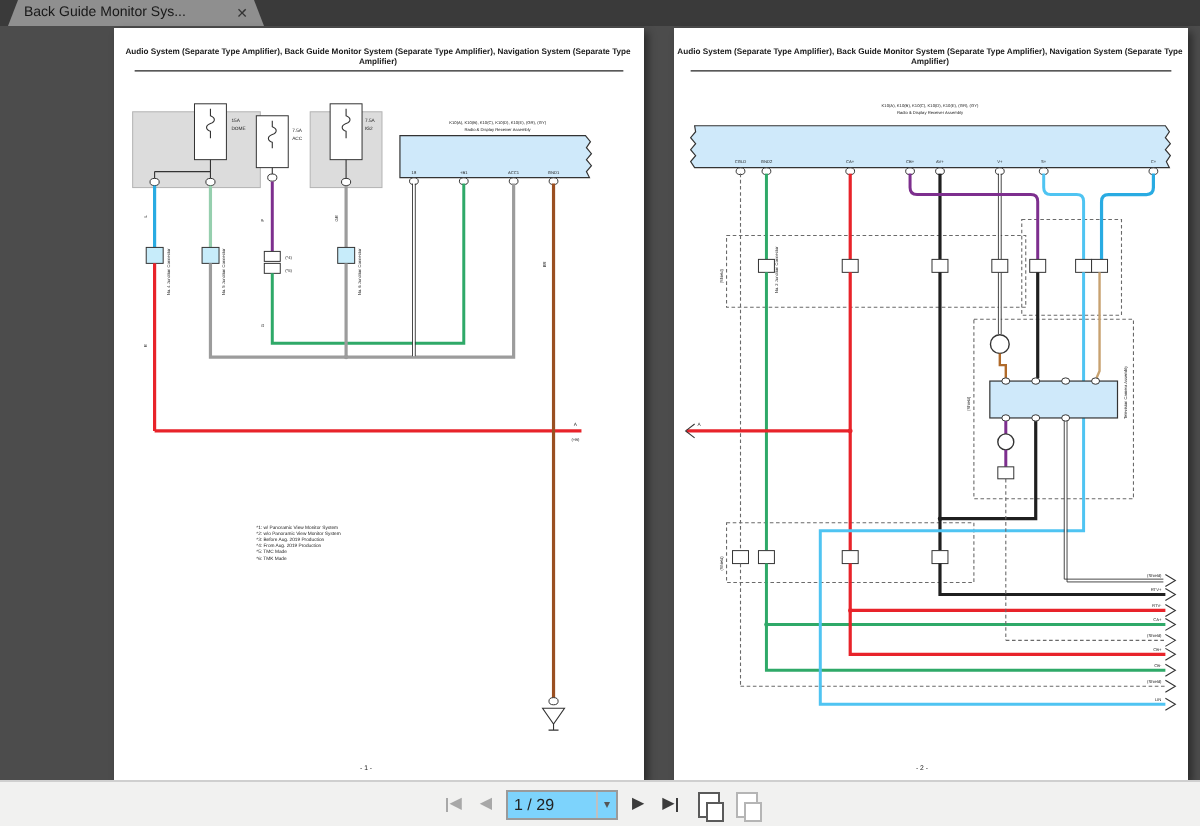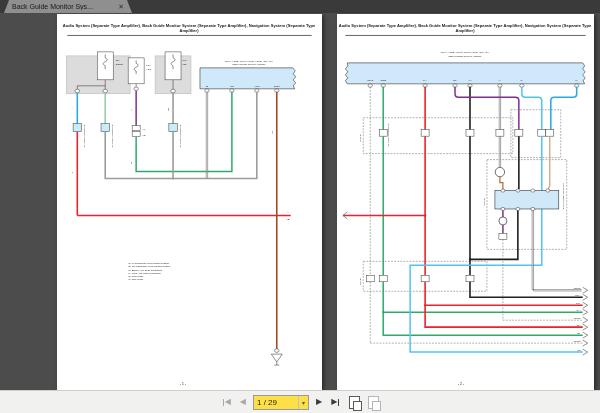--- a/index.html
+++ b/index.html
@@ -41,21 +41,21 @@
   .wBr{stroke:#9a4f21;stroke-width:1.6;fill:none}
   .wTn{stroke:#c8a270;stroke-width:1.2;fill:none}
   .wW{stroke:#333;stroke-width:.45;fill:none}
   
   .toolbar{position:absolute;left:0;bottom:0;width:600px;height:23px;background:#f1f1f0;
            border-top:1px solid #cfcfcf;display:flex;align-items:center;justify-content:center;gap:5px;box-sizing:border-box}
   .navbtn{font-size:8px;line-height:8px;display:flex;align-items:center;gap:1px;padding:2px}
   .nav-dis{color:#a8a8a8}
   .nav-en{color:#3c3c3c}
   .bar{display:inline-block;width:1px;height:7px;background:currentColor}
-  .pagebox{width:54px;height:13px;background:#fde047;border:1px solid #9a9a9a;display:flex;align-items:center}
+  .pagebox{width:54px;height:13px;background:#7dd3fc;border:1px solid #9a9a9a;display:flex;align-items:center}
   .pagebox input{border:0;outline:0;flex:1;min-width:0;font-size:8px;padding:0 3px;font-family:"Liberation Sans",sans-serif;color:#222;background:transparent}
   .ddl{width:9px;height:13px;border-left:1px solid #c0c0c0;font-size:6px;color:#555;display:flex;align-items:center;justify-content:center}
   .dicon{width:9px;height:11px;border:1px solid #5a5a5a;background:#fff;position:relative;margin-left:3px}
   .dicon .fold{position:absolute;right:-3px;bottom:-3px;width:7px;height:8px;border:1px solid #5a5a5a;background:#fff}
   .dim{border-color:#b5b5b5}
   .dim .fold{border-color:#b5b5b5}
 </style>
 </head>
 <body>
 

